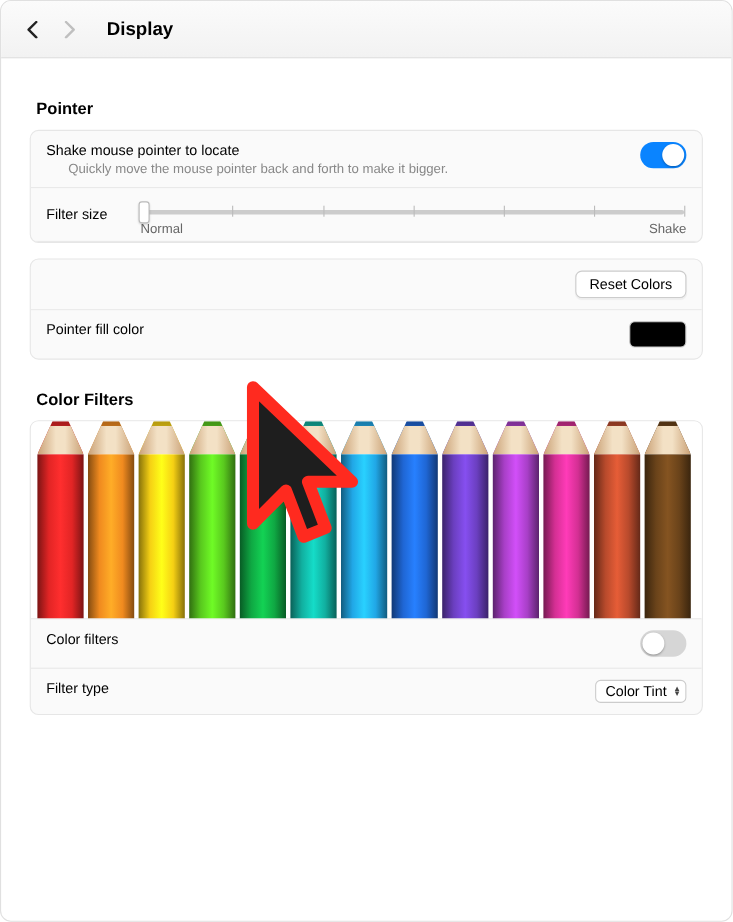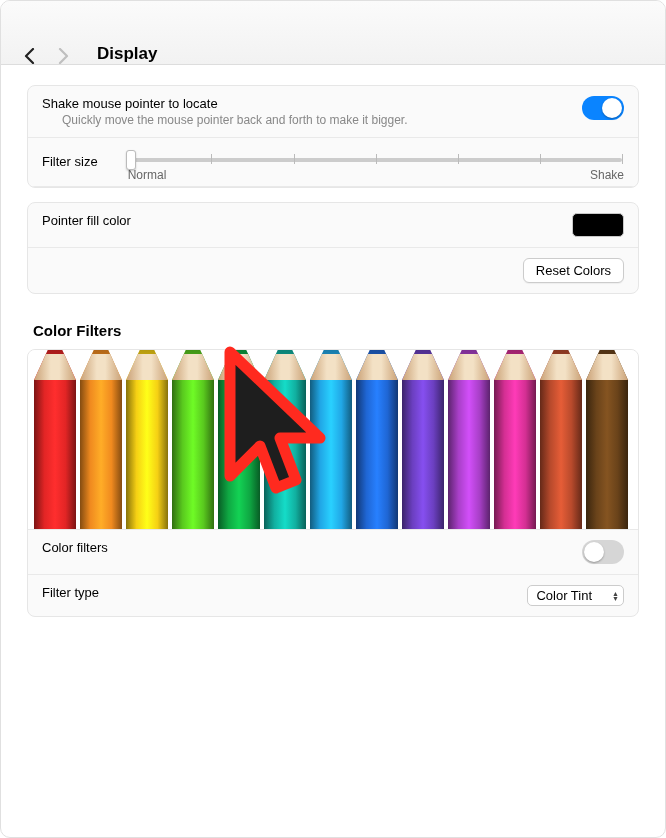--- a/index.html
+++ b/index.html
@@ -8,25 +8,25 @@
     font-size: 13px;
     color: #000;
     background: #fff;
     width: 666px;
     height: 838px;
     overflow: hidden;
     border: 1px solid #e0e0e0;
     border-radius: 10px;
   }
   .header {
-    height: 64px;
+    height: 52px;
     background: linear-gradient(#fbfbfb,#f2f2f2);
     border-bottom: 1px solid #ddd;
     display: flex;
-    align-items: flex-end;
+    align-items: center;
     padding: 0 20px;
     gap: 18px;
   }
   .nav-btn {
     width: 16px; height: 16px;
     display: flex; align-items: center; justify-content: center;
     color: #222;
   }
   .nav-btn.disabled { color: #bfbfbf; }
   .title {
@@ -174,21 +174,21 @@
     clip-path: polygon(26% 0%, 74% 0%, 100% 100%, 0% 100%);
   }
   .pencil .body {
     width: 100%;
     height: 150px;
   }
   
   .select {
     display: flex;
     align-items: center;
-    gap: 16px;
+    gap: 2px;
     font-size: 13px;
     padding: 2px 4px 2px 8px;
     border: 1px solid #ccc;
     border-radius: 5px;
     background: #fff;
   }
   .updown {
     display: flex;
     flex-direction: column;
     line-height: 5px;
@@ -209,20 +209,21 @@
   <div class="nav-btn disabled">
     <svg width="11" height="16" viewBox="0 0 11 16">
         <polyline points="2,1 9,8 2,15" fill="none" stroke="currentColor" stroke-width="2.2" stroke-linecap="round" stroke-linejoin="round"></polyline>
       </svg>
   </div>
   <div class="title">Display</div>
 </div>
 
 <div class="content">
 
+  <div class="section-title">Pointer</div>
 
   <div class="panel">
 
     <div class="row">
       <div class="row-text">
         <span class="row-label">Shake mouse pointer to locate</span>
         <span class="row-sub">Quickly move the mouse pointer back and forth to make it bigger.</span>
       </div>
       <div class="toggle on">
           <div class="knob"></div>
@@ -249,27 +250,27 @@
       </div>
     </div>
 
   </div>
 
   <div style="height:14px"></div>
 
   <div class="panel">
 
 
+    <div class="row right-only">
+      <button class="btn">Reset Colors</button>
+    </div>
+
     <div class="row">
       <span class="row-label">Pointer fill color</span>
       <div class="swatch" style="background:#000000"></div>
-    </div>
-
-    <div class="row right-only">
-      <button class="btn">Reset Colors</button>
     </div>
 
   </div>
 
   <div class="section-title" style="margin-top:28px">Color Filters</div>
 
   <div class="panel">
 
     <div class="pencils" id="pencils">
         <div class="pencil">

